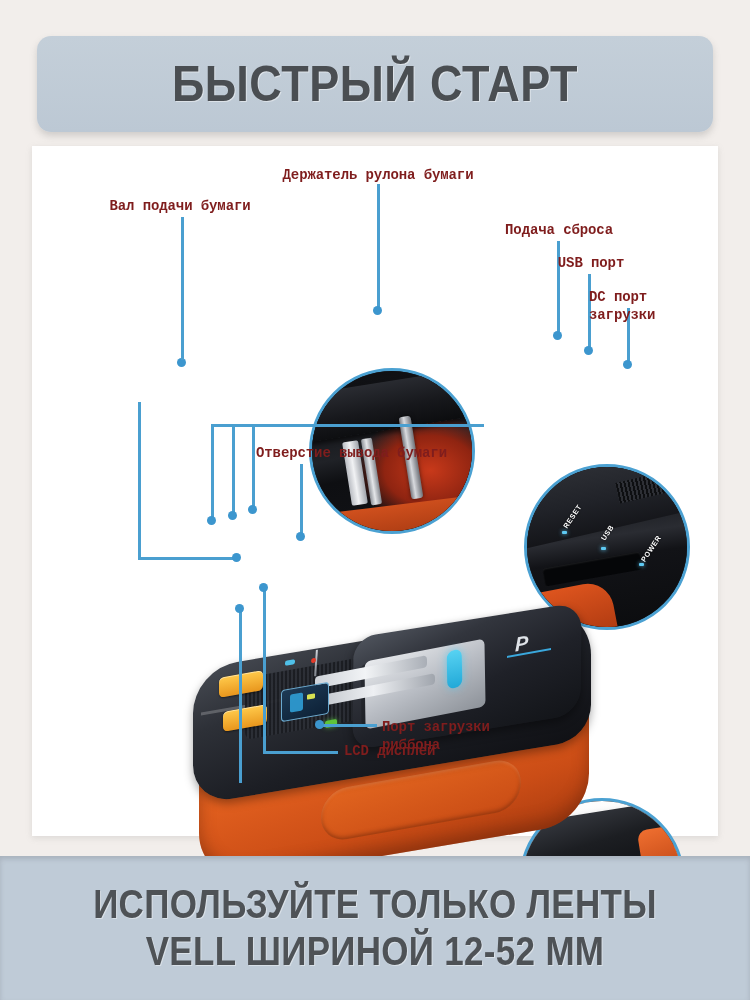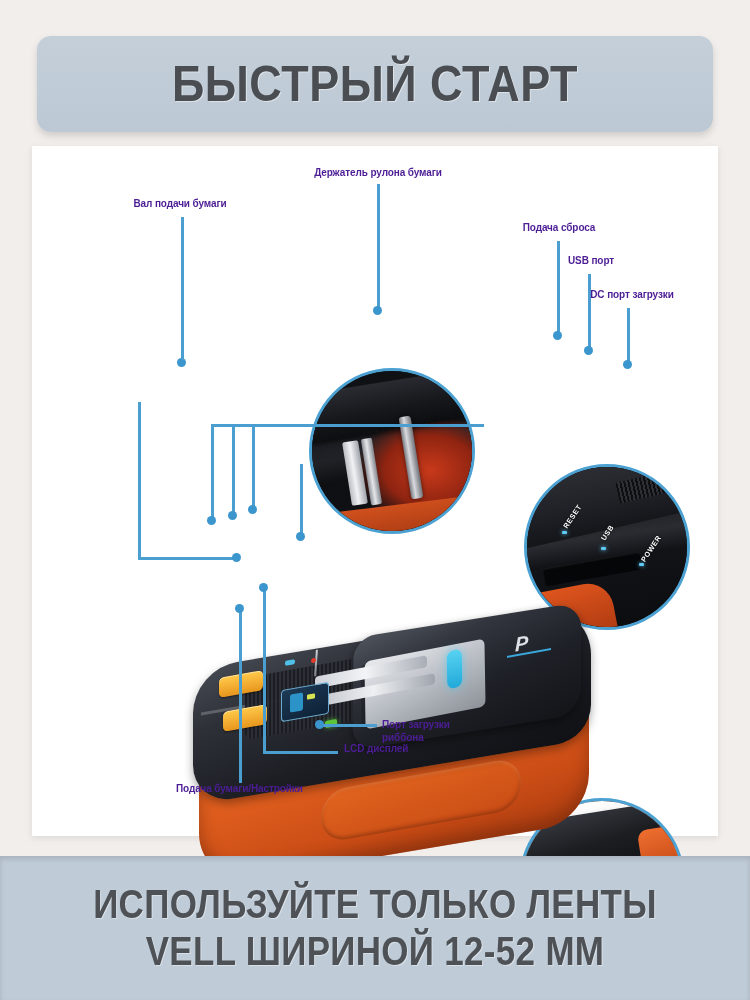--- a/index.html
+++ b/index.html
@@ -71,26 +71,27 @@
     top: 146px;
     width: 686px;
     height: 690px;
     background: #FFFFFF;
     box-shadow: 0 2px 6px rgba(140,140,140,0.22);
   }
 
   
   .lbl {
     position: absolute;
-    font-size: 10px;
+    font-size: 14px;
     font-weight: 700;
-    color: #4c1d95;
+    color: #7f1d1d;
     line-height: 1.32;
     white-space: pre-line;
     letter-spacing: -0.1px;
+    font-family: Liberation Mono, monospace;
   }
   .ln {
     position: absolute;
     background: #4A9FD0;
   }
   .vln { width: 2.6px; }
   .hln { height: 2.6px; }
   .dot {
     position: absolute;
     width: 9px;
@@ -479,26 +480,26 @@
 
   <div class="lbl" style="left:346px;top:20px;transform:translateX(-50%)">Держатель рулона бумаги</div>
 
   <div class="lbl" style="left:527px;top:75px;transform:translateX(-50%)">Подача сброса</div>
 
   <div class="lbl" style="left:559px;top:108px;transform:translateX(-50%)">USB порт</div>
 
   <div class="lbl" style="left:600px;top:142px;transform:translateX(-50%)">DC порт загрузки</div>
 
 
+  <div class="lbl" style="left:224px;top:298px">Отверстие вывода бумаги</div>
 
   <div class="lbl" style="left:350px;top:572px">Порт загрузки
 риббона</div>
 
   <div class="lbl" style="left:312px;top:596px">LCD дисплей</div>
 
-  <div class="lbl" style="left:144px;top:636px">Подача бумаги/Настройки</div>
 
 </div>
 
 <div class="banner-bottom">
   <div class="banner-bottom-line">ИСПОЛЬЗУЙТЕ ТОЛЬКО ЛЕНТЫ</div>
   <div class="banner-bottom-line">VELL ШИРИНОЙ 12-52 ММ</div>
 </div>
 
 </body></html>

